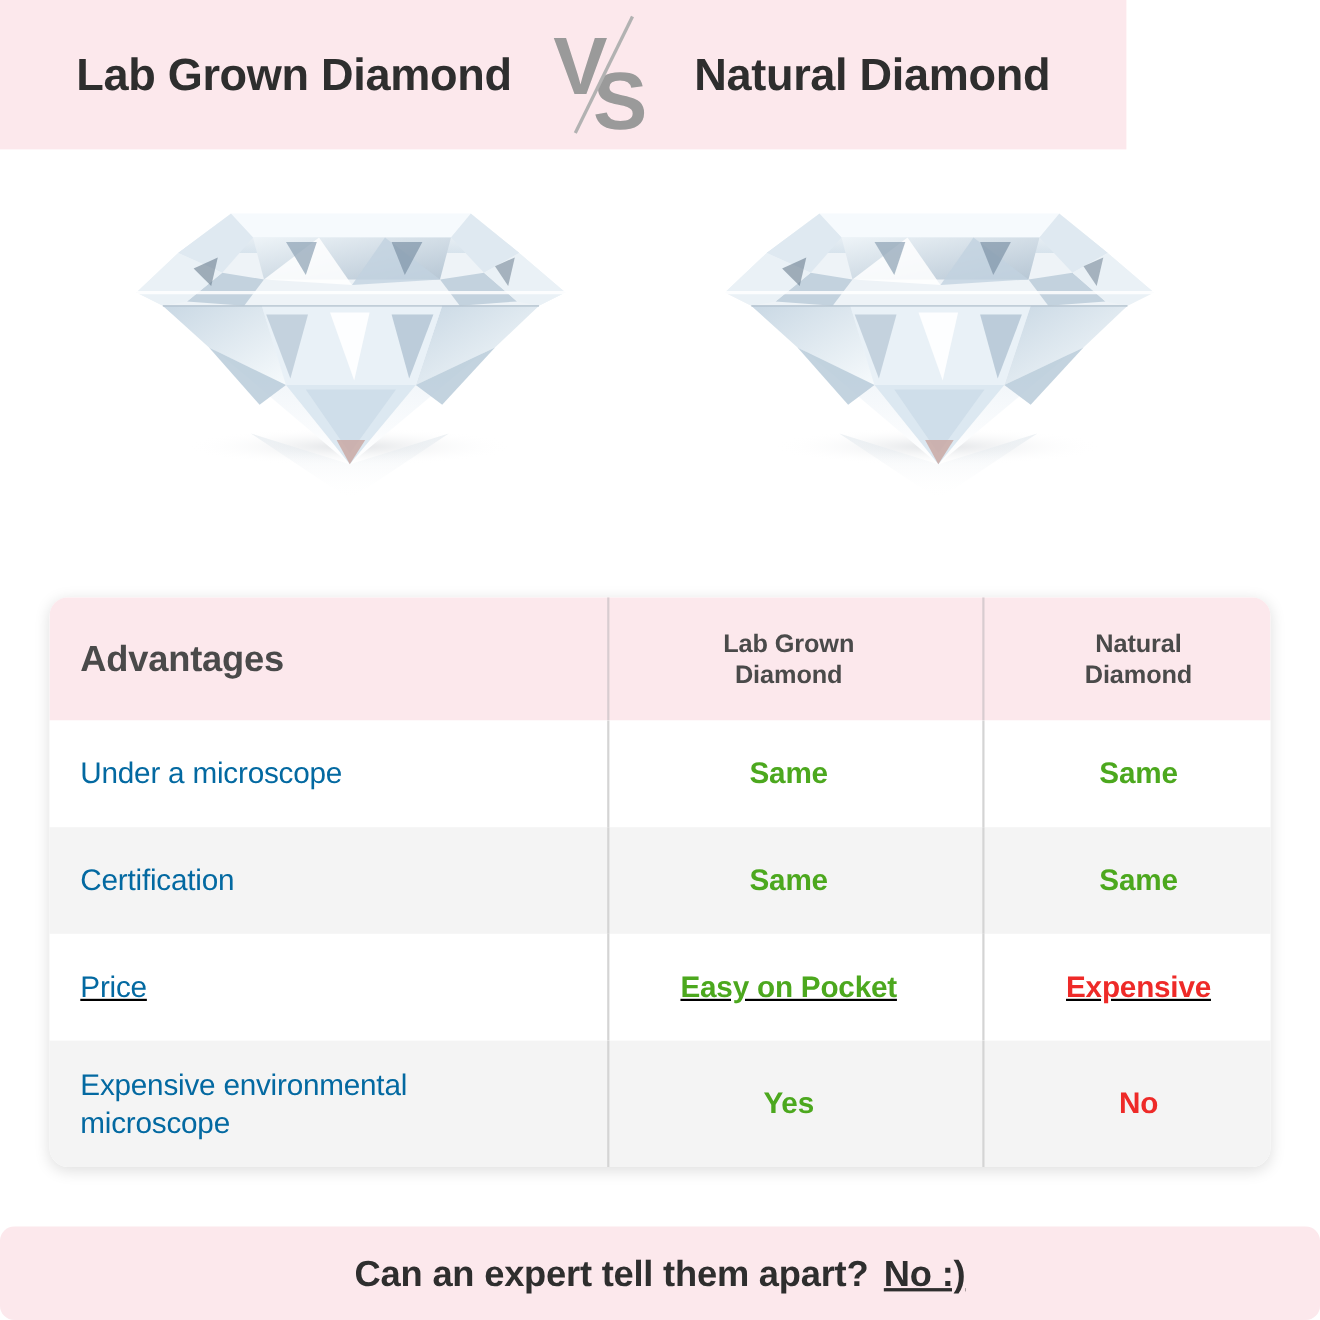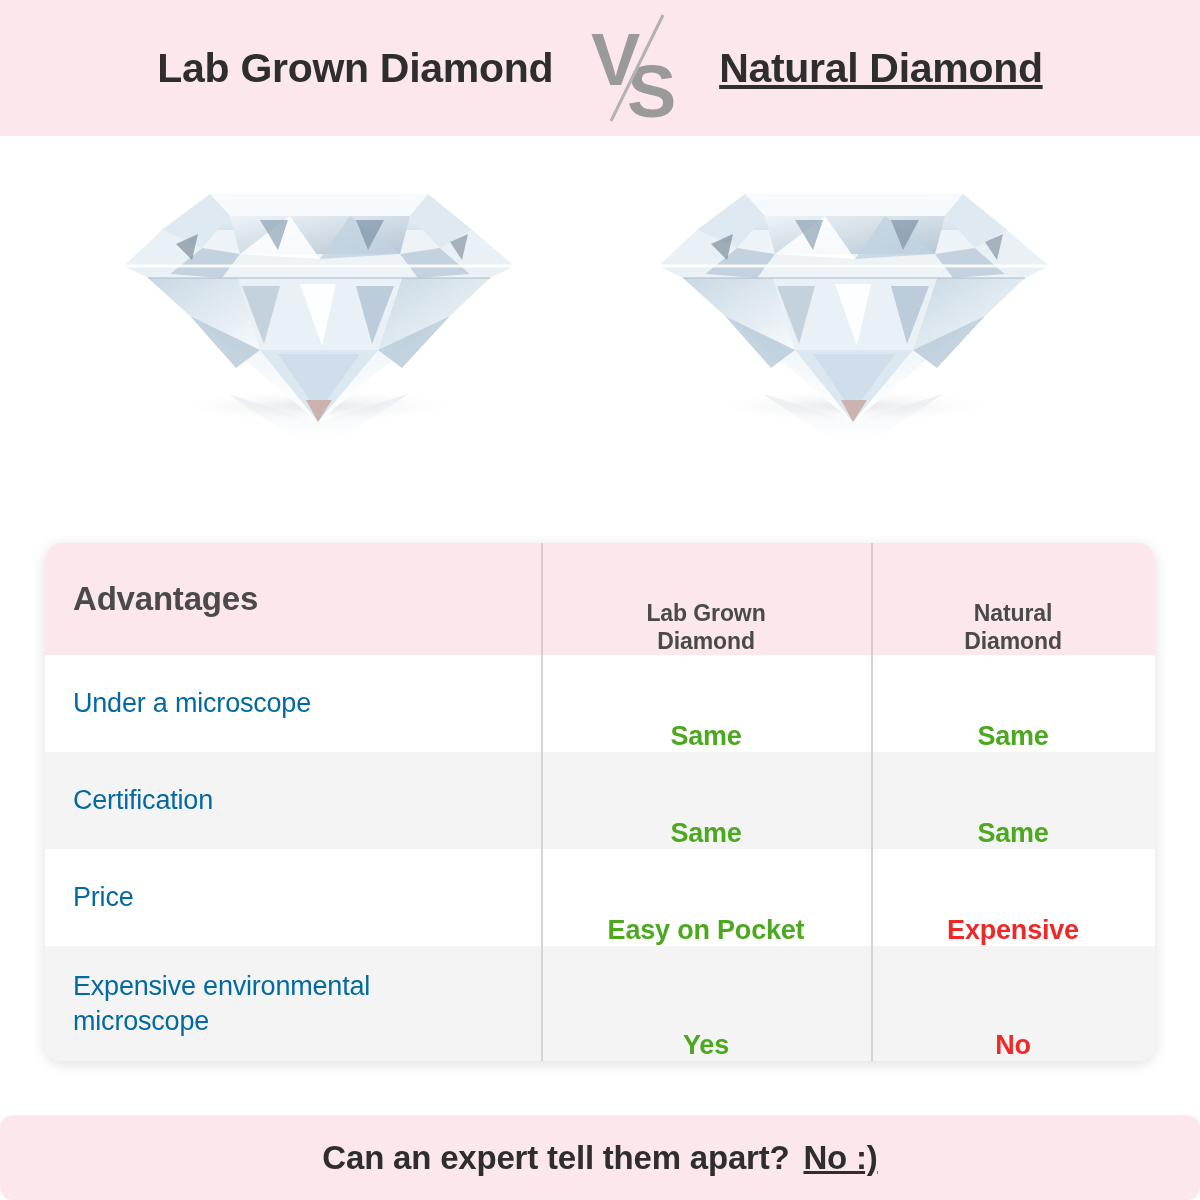--- a/index.html
+++ b/index.html
@@ -6,34 +6,34 @@
   html,body { width:1200px; height:1200px; }
   body {
     background:#ffffff;
     font-family:"Liberation Sans", sans-serif;
     overflow:hidden;
   }
   .page { position:relative; width:1200px; height:1200px; }
 
   
   .top-banner{
-    position:absolute; left:0; top:0; width:1200px; height:136px;
+    position:absolute; left:0; top:0; width:1024px; height:136px;
     background:#fce8ec;
     display:flex; align-items:center; justify-content:center;
   }
   .banner-inner{
     display:flex; align-items:center; justify-content:center;
     width:100%; padding:0 40px;
   }
   .banner-title{
     font-size:41px; font-weight:700; color:#2e2e2e;
     letter-spacing:-0.3px; white-space:nowrap;
   }
   .banner-title.left{ flex:0 0 auto; text-align:right; margin-right:34px; }
-  .banner-title.right{ flex:0 0 auto; text-align:right; margin-left:36px;text-decoration:underline; }
+  .banner-title.right{ flex:0 0 auto; text-align:right; margin-left:36px; }
 
   .vs-logo{
     position:relative; width:96px; height:110px; flex:0 0 auto;
   }
   .vs-logo svg{ display:block; width:96px; height:110px; }
 
   
   .stage{
     position:absolute; left:0; top:136px; width:1200px; height:400px;
     background:#ffffff;
@@ -47,35 +47,36 @@
 
   
   .table-card{
     position:absolute; left:45px; top:543px; width:1110px; height:518px;
     background:#ffffff; border-radius:17px; overflow:hidden;
     box-shadow:0 3px 14px rgba(0,0,0,0.13);
   }
   .trow{
     display:flex; align-items:stretch; width:100%;
     position:relative;
+    gap:11px;
   }
   .trow.header{ background:#fce8ec; height:112px; }
   .trow.r0{ background:#ffffff; height:97px; }
   .trow.r1{ background:#f4f4f4; height:97px; }
-  .trow.r2{ background:#ffffff; height:97px; }
+  .trow.r2{ background:#ffffff; height:97px;text-decoration:underline; }
   .trow.r3{ background:#f4f4f4; height:115px; }
 
   .cell-feature{
     width:496px; flex:0 0 496px;
     display:flex; align-items:center;
     padding-left:28px; padding-right:14px;
   }
   .cell-val{
     width:330px; flex:0 0 330px;
-    display:flex; align-items:flex-end; justify-content:center;
+    display:flex; align-items:center; justify-content:center;
     position:relative;
   }
   .cell-val.nat{ width:284px; flex:0 0 284px; }
 
   .divider{
     position:absolute; top:0; left:0; width:1.6px; height:100%;
     background:#d4d4d4;
   }
   .trow.header .divider{ background:#d8ccd0; }
 

